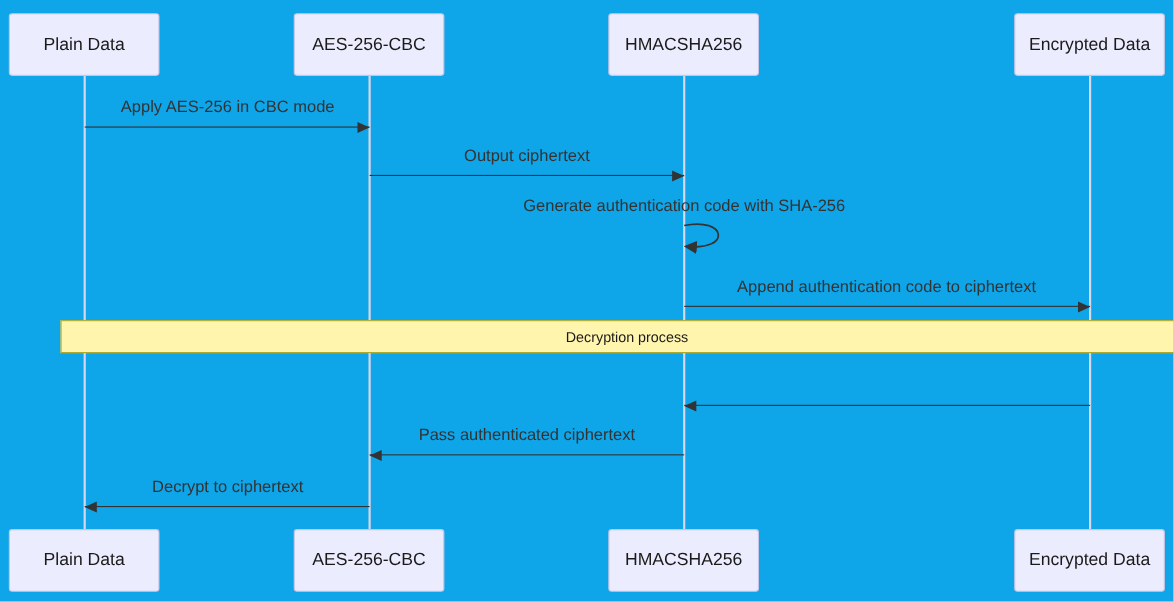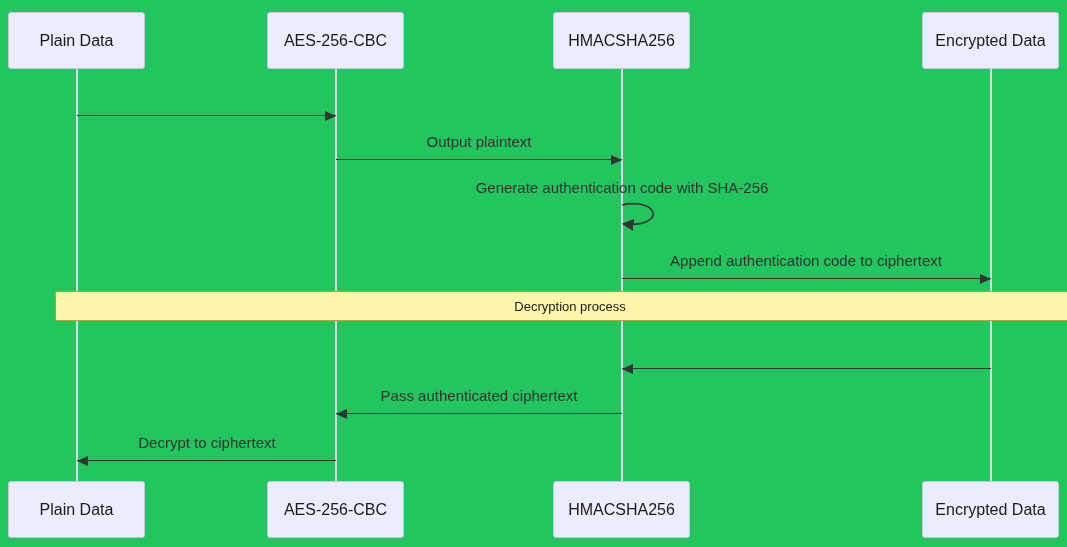--- a/index.html
+++ b/index.html
@@ -5,21 +5,21 @@
   html, body {
     margin: 0;
     padding: 0;
     background: #ffffff;
     font-family: "Liberation Sans", sans-serif;
   }
   .canvas {
     position: relative;
     width: 1067px;
     height: 547px;
-    background: #22c55e;
+    background: #0ea5e9;
     overflow: hidden;
     color: #333333;
   }
   .lifeline {
     position: absolute;
     top: 69px;
     height: 412px;
     width: 2px;
     background: #d9d5ea;
   }
@@ -102,24 +102,25 @@
   <div class="actor-box" style="left:267px; top:12px">
       <span>AES-256-CBC</span>
     </div>
   <div class="actor-box" style="left:553px; top:12px">
       <span>HMACSHA256</span>
     </div>
   <div class="actor-box" style="left:922px; top:12px">
       <span>Encrypted Data</span>
     </div>
 
+  <div class="msg-label" style="left:207px; top:88px">Apply AES-256 in CBC mode</div>
   <div class="msg-line" style="left:77px; top:115px; width:259px"></div>
   <div class="ah-right" style="left:325px; top:111px"></div>
 
-  <div class="msg-label" style="left:479px; top:132px">Output plaintext</div>
+  <div class="msg-label" style="left:479px; top:132px">Output ciphertext</div>
   <div class="msg-line" style="left:336px; top:159px; width:286px"></div>
   <div class="ah-right" style="left:611px; top:155px"></div>
 
   <div class="msg-label" style="left:622px; top:178px">Generate authentication code with SHA-256</div>
   <svg class="self-loop" width="60" height="34">
     <defs>
       <marker id="ah" viewBox="0 0 10 10" refX="8" refY="5" markerWidth="7.5" markerHeight="7.5" orient="auto">
         <path d="M0,0 L10,5 L0,10 z" fill="#333333"></path>
       </marker>
     </defs>

